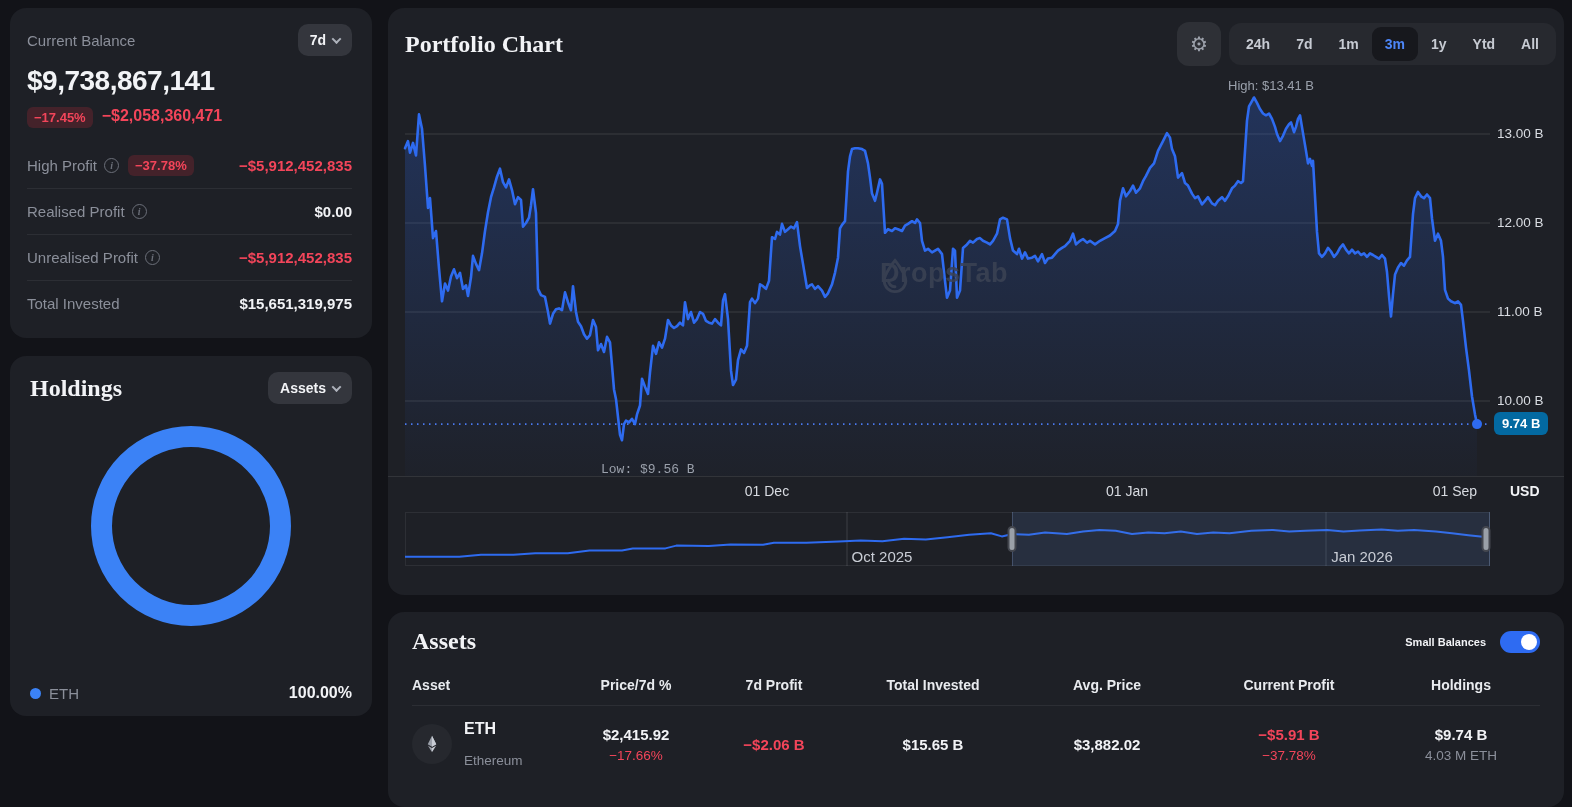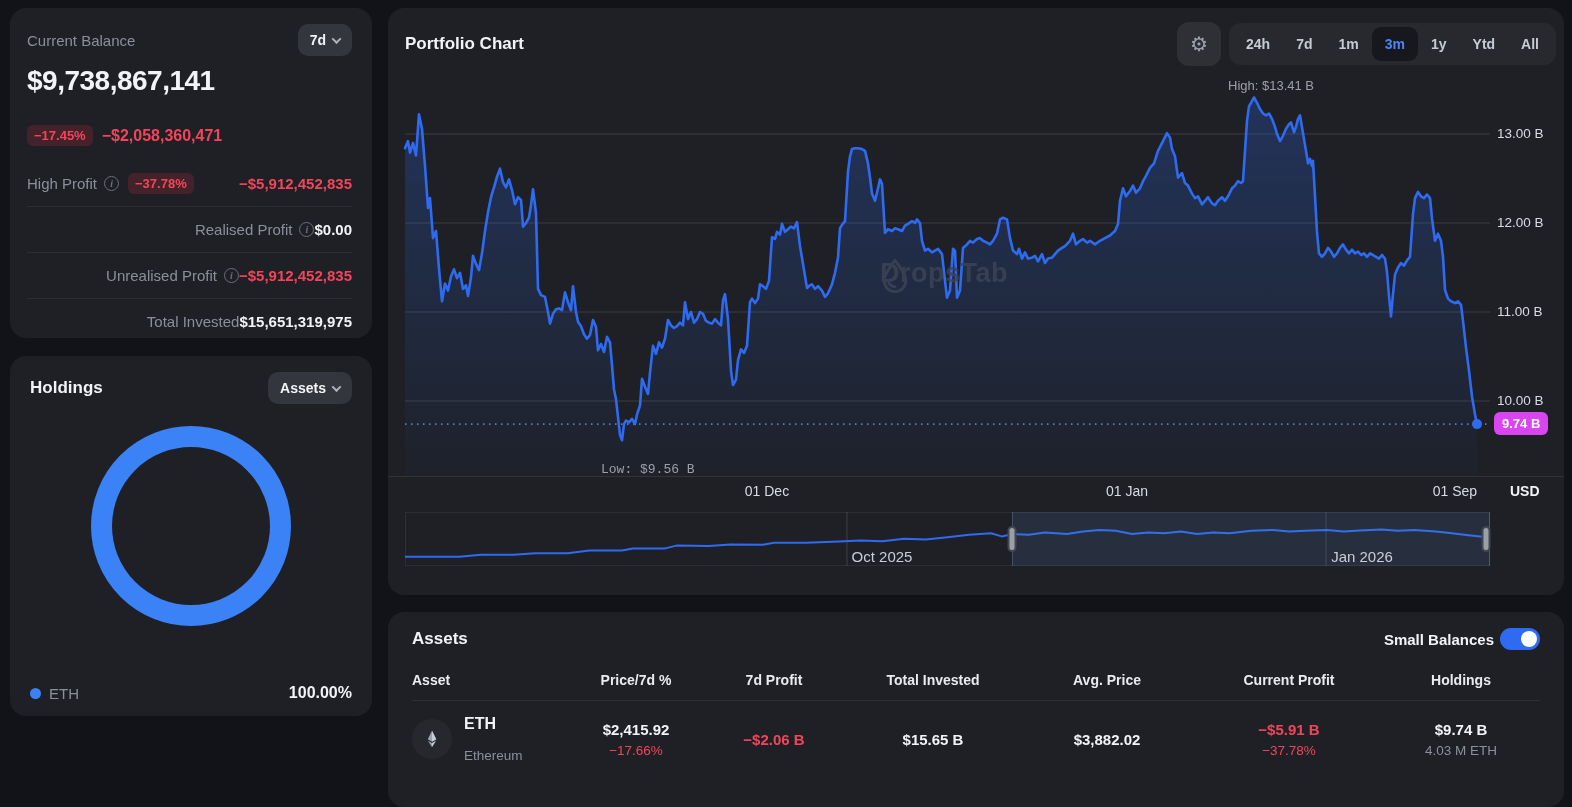--- a/index.html
+++ b/index.html
@@ -16,34 +16,34 @@
   .pill-btn { display:inline-flex; align-items:center; gap:7px; background:#34363d; border:none;
               color:#f2f3f6; font-weight:700; font-size:14px; padding:8px 12px; border-radius:10px;
               font-family:inherit; cursor:pointer; }
   .chev { width:7px; height:7px; border-right:2px solid #aeb2bb; border-bottom:2px solid #aeb2bb;
           transform:rotate(45deg) translate(-1px,-1px); display:inline-block; }
   .bal-label { font-size:15px; }
   .balance-value { font-size:28px; font-weight:700; letter-spacing:-0.5px; margin-top:9px; }
   .neg { color:#f3455a; }
   .badge-red { background:#44222a; color:#f3455a; font-weight:700; font-size:13px;
                padding:3px 7px; border-radius:6px; display:inline-block; }
-  .change-row { display:flex; align-items:center; gap:9px; margin-top:28px; font-size:16px; font-weight:600; }
+  .change-row { display:flex; gap:9px; margin-top:10px; font-size:16px; font-weight:600; }
   .stat-row { display:flex; align-items:center; justify-content:space-between; min-height:46px; }
-  .stat-row + .stat-row { border-top:1px solid #2c2e34;justify-content:flex-end; }
+  .stat-row + .stat-row { border-top:1px solid #2c2e34; }
   .stat-label { display:flex; align-items:center; gap:7px; font-size:15px; }
   .stat-left { display:flex; align-items:center; gap:9px; }
   .stat-value { font-size:15px; font-weight:700; }
   .info-i { width:15px; height:15px; border:1.4px solid #6b6f79; border-radius:50%; color:#6b6f79;
             font-size:10px; line-height:13px; text-align:center; display:inline-block; font-weight:700;
             font-family:"Liberation Serif","DejaVu Serif",serif; font-style:italic; }
   .stats { margin-top:14px; }
 
   
   #holdings-card { left:10px; top:356px; width:362px; height:360px; padding:16px 20px; }
-  .card-title { font-size:17px; font-weight:700; }
+  .card-title { font-size:24px; font-weight:700;font-family:Liberation Serif, serif; }
   .donut { width:200px; height:200px; border:21px solid #3b82f6; border-radius:50%; margin:22px auto 0; }
   .legend-row { position:absolute; left:20px; right:20px; bottom:14px; display:flex;
                 align-items:center; justify-content:space-between; }
   .legend-left { display:flex; align-items:center; gap:8px; font-size:15px; }
   .dot-blue { width:11px; height:11px; border-radius:50%; background:#3b82f6; display:inline-block; }
   .legend-pct { font-size:16px; font-weight:700; }
 
   
   #chart-card { left:388px; top:8px; width:1176px; height:587px; }
   .chart-header { display:flex; align-items:center; justify-content:space-between; padding:14px 8px 10px 17px; }
@@ -60,40 +60,40 @@
   #plot svg { position:absolute; inset:0; overflow:visible; }
   .gridline { stroke:rgba(255,255,255,0.13); stroke-width:1; }
   .annotation { position:absolute; font-size:13px; color:#9aa0ab; white-space:nowrap; }
   #high-annotation { left:823px; top:2px; }
   #low-annotation  { left:196px; top:386px;font-family:Liberation Mono, monospace; }
   .watermark { position:absolute; left:475px; top:182px; display:flex; align-items:center; gap:10px;
                color:#3c4354; font-size:27px; font-weight:700; letter-spacing:0.5px; opacity:0.85; }
 
   #y-axis { position:relative; width:74px; }
   .y-tick { position:absolute; left:7px; font-size:13.5px; color:#d8dbe1; font-weight:400; }
-  #current-badge { position:absolute; left:4px; background:#d946ef; color:#fff; font-size:13px; font-weight:700;
+  #current-badge { position:absolute; left:4px; background:#0369a1; color:#fff; font-size:13px; font-weight:700;
                    padding:4px 8px; border-radius:6px; }
 
   .axis-row { position:relative; height:28px; border-top:1px solid rgba(255,255,255,0.09);
               margin-top:0; }
   .x-tick { position:absolute; top:6px; transform:translateX(-50%); font-size:14px; color:#d8dbe1; }
   #usd-label { position:absolute; top:6px; left:1122px; transform:none; font-weight:700; color:#f2f3f6; }
 
   #minimap { position:relative; width:1085px; height:54px; margin:8px 0 0 17px; }
   #minimap svg { position:absolute; inset:0; overflow:visible; }
   .mini-label { position:absolute; bottom:1px; font-size:15px; color:#c9cdd5; white-space:nowrap; }
   #mini-selection { position:absolute; top:0; bottom:0; background:rgba(90,130,200,0.16);
                     border-left:1px solid rgba(150,180,230,0.25); border-right:1px solid rgba(150,180,230,0.25); }
   .brush-handle { position:absolute; top:50%; transform:translate(-50%,-50%); width:9px; height:26px;
                   background:#9aa0a8; border:2px solid #44474f; border-radius:5px; cursor:ew-resize; }
 
   
   #assets-card { left:388px; top:612px; width:1176px; height:195px; padding:16px 24px 0; }
   .assets-header { display:flex; align-items:center; justify-content:space-between; }
-  .toggle-wrap { display:flex; align-items:center; gap:6px; font-size:15px; font-weight:700; }
+  .toggle-wrap { display:flex; align-items:center; gap:14px; font-size:11px; font-weight:700; }
   .toggle { width:40px; height:22px; background:#2e6bf2; border-radius:11px; position:relative; cursor:pointer; }
   .toggle .knob { position:absolute; right:3px; top:3px; width:16px; height:16px; background:#fff; border-radius:50%; }
 
   .assets-table { margin-top:22px; }
   .tbl-row { display:grid; grid-template-columns:160px 128px 148px 170px 178px 186px 158px; align-items:center; }
   .tbl-head { padding-bottom:12px; border-bottom:1px solid #2c2e34; }
   .tbl-head > div { font-size:14px; font-weight:700; color:#e9ebef; }
   .num { text-align:center; }
   .asset-row { padding:14px 0 16px; cursor:pointer; }
   .asset-cell { display:flex; align-items:center; gap:12px; }

